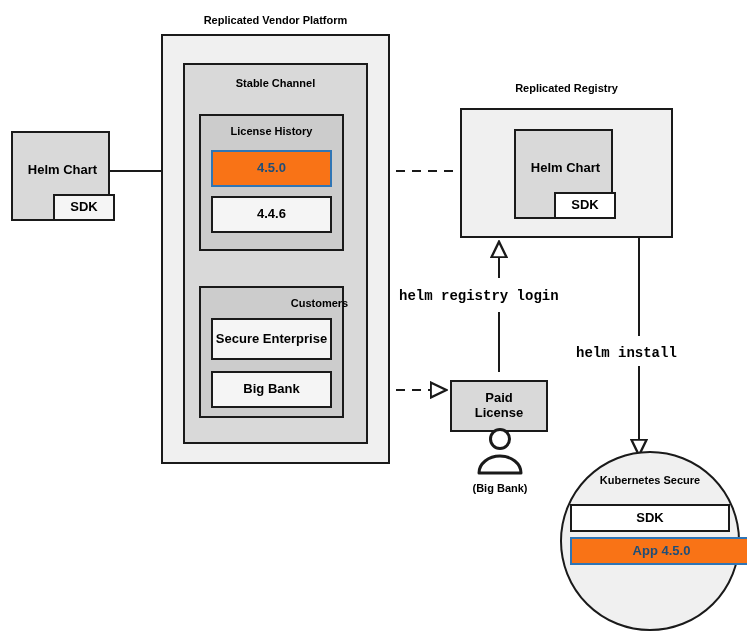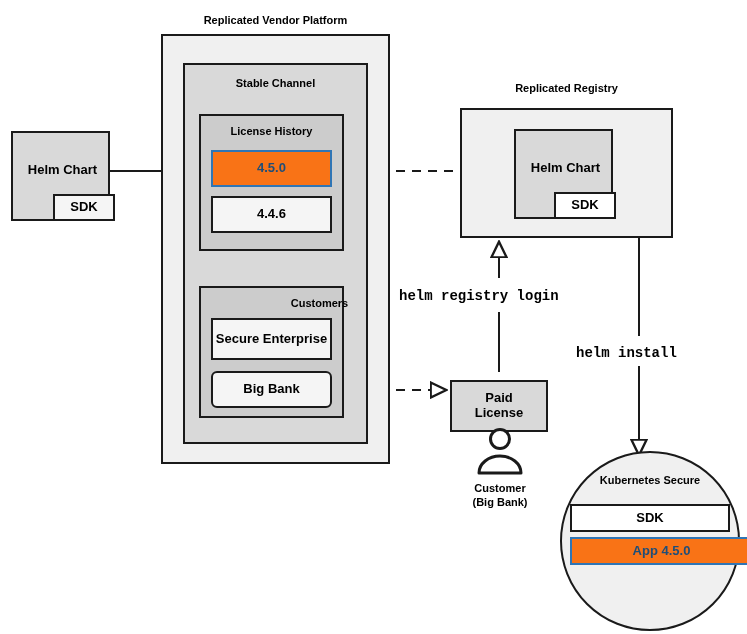--- a/index.html
+++ b/index.html
@@ -73,21 +73,21 @@
   #stable-channel-label { top: 12px; }
 
   #release-history-box { left: 199px; top: 114px; width: 145px; height: 137px; }
   #release-history-label { top: 9px; }
   #release-450 { left: 211px; top: 150px; width: 121px; height: 37px; color:#1f4e79; }
   #release-446 { left: 211px; top: 196px; width: 121px; height: 37px; }
 
   #customers-box { left: 199px; top: 286px; width: 145px; height: 132px; }
   #customers-label { top: 9px; margin-left: 48px; }
   #customer-secure { left: 211px; top: 318px; width: 121px; height: 42px; }
-  #customer-bigbank { left: 211px; top: 371px; width: 121px; height: 37px; border-radius: 6px; }
+  #customer-bigbank { left: 211px; top: 371px; width: 121px; height: 37px; }
 
   
   #helm-chart-left { left: 11px; top: 131px; width: 99px; height: 90px; }
   #helm-chart-left-label { position: absolute; left: 0; top: 30px; width: 99px; text-align: center; }
   #helm-chart-left-sdk { left: 53px; top: 194px; width: 62px; height: 27px; }
 
   
   #registry-title { left: 460px; top: 82px; width: 213px; }
   #registry-box { left: 460px; top: 108px; width: 213px; height: 130px; }
   #helm-chart-reg { left: 514px; top: 129px; width: 99px; height: 90px; }
@@ -203,21 +203,20 @@
     <span>Paid</span><br>
     <span>License</span>
   </span>
 </div>
 
 <svg id="person-icon" viewBox="0 0 52 48" xmlns="http://www.w3.org/2000/svg">
   <circle cx="26" cy="11" r="9.5" fill="#ffffff" stroke="#1a1a1a" stroke-width="3"></circle>
   <path d="M 5 45 A 21 17 0 0 1 47 45 Z" fill="#ffffff" stroke="#1a1a1a" stroke-width="3" stroke-linejoin="round"></path>
 </svg>
 <div class="title" id="customer-caption">
-  <div>Customer</div>
   <div>(Big Bank)</div>
 </div>
 
 <div id="cluster-circle"></div>
 <div class="title" id="cluster-label">Kubernetes Secure</div>
 <div class="node fill-white" id="cluster-sdk">
   <span>SDK</span>
 </div>
 <div class="node fill-blue" id="cluster-app">
   <span>App 4.5.0</span>

